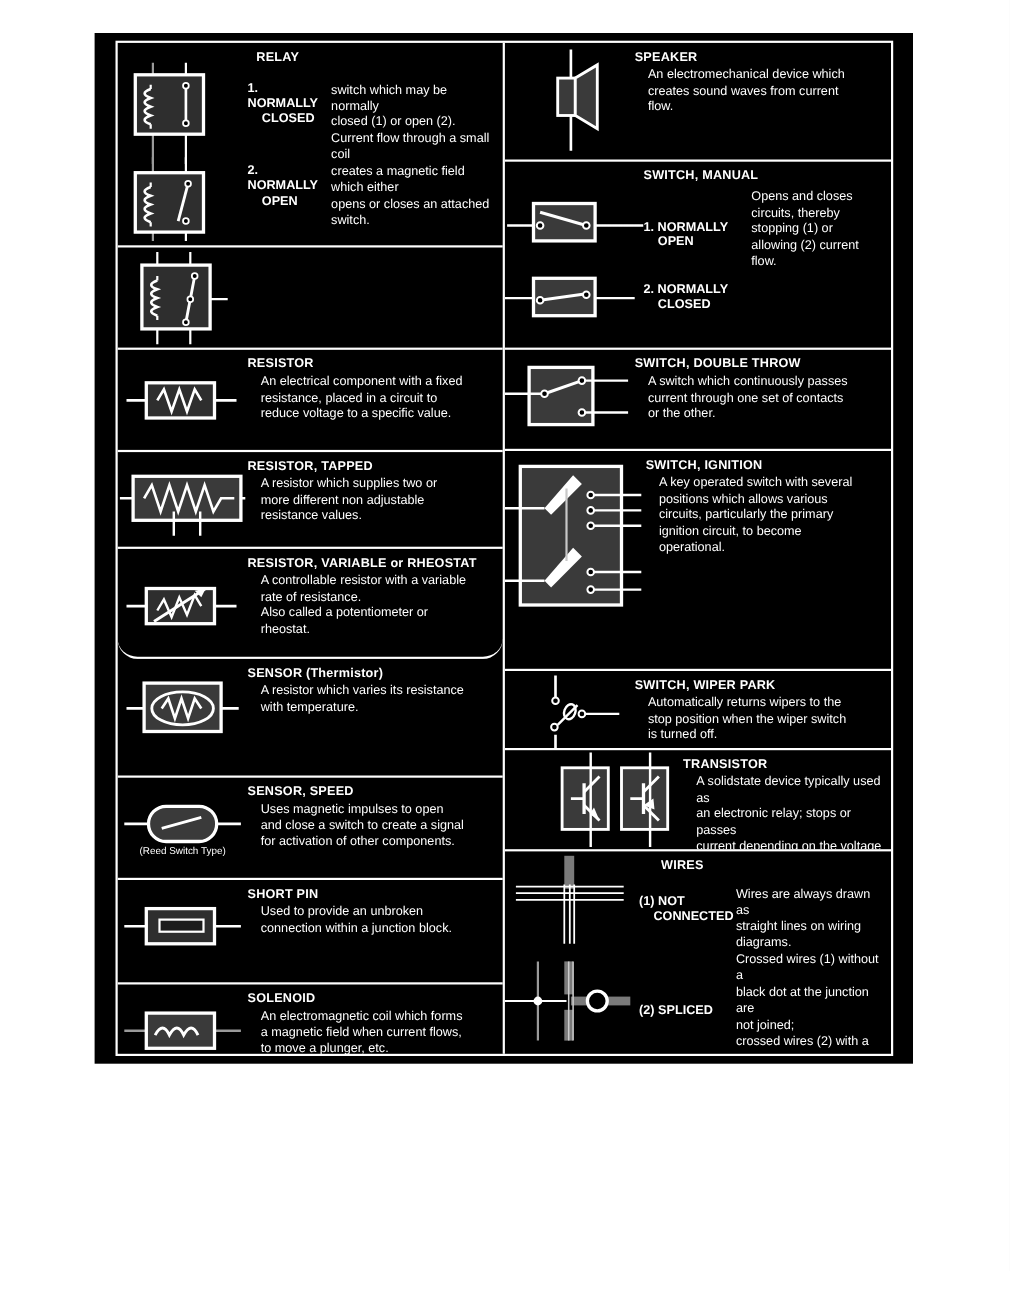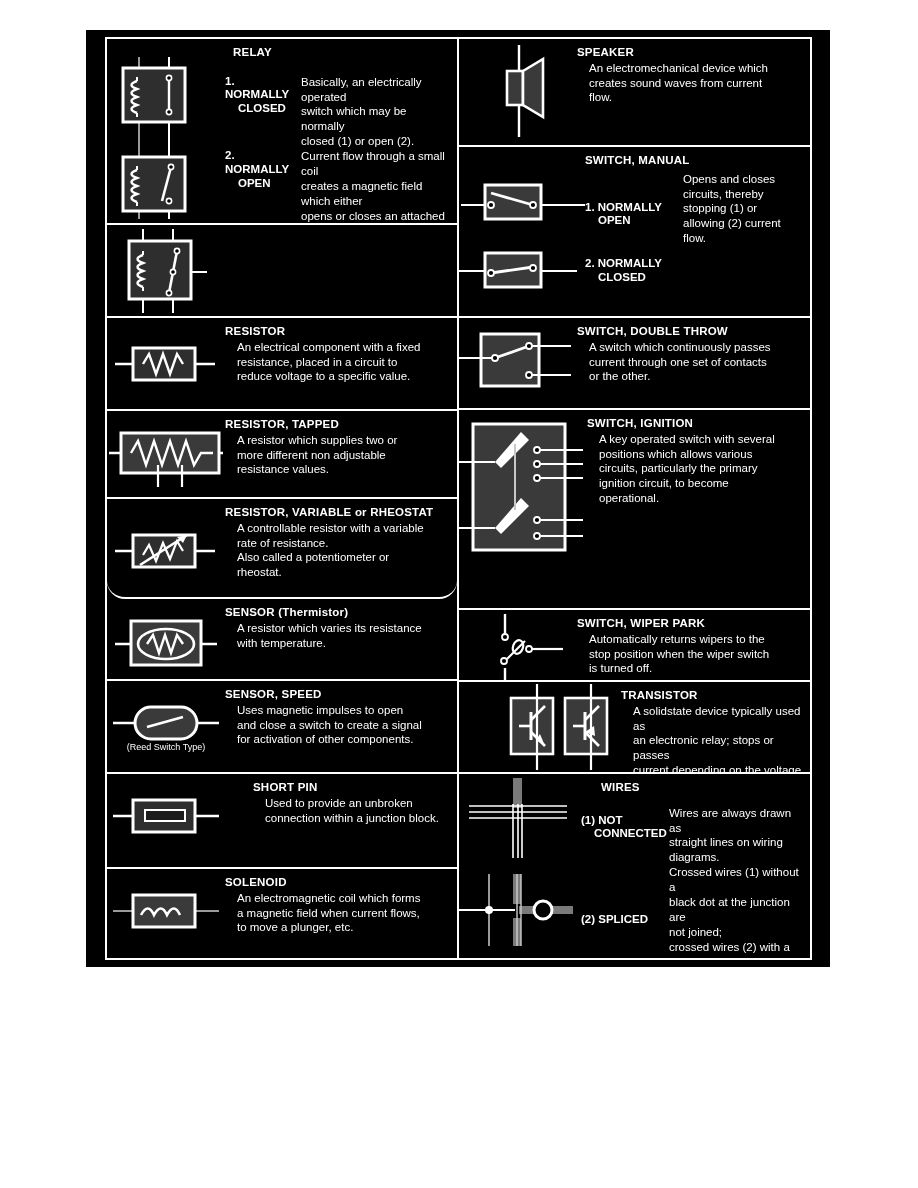--- a/index.html
+++ b/index.html
@@ -70,21 +70,20 @@
             <div class="txt">
               <div class="ttl ind">RELAY</div>
               <div style="display:flex;">
                 <div style="flex:0 0 76px;padding-top:14px;">
                   <div class="lbl">1. NORMALLY</div>
                   <div class="lbl" style="padding-left:13px;">CLOSED</div>
                   <div class="lbl" style="margin-top:33px;">2. NORMALLY</div>
                   <div class="lbl" style="padding-left:13px;">OPEN</div>
                 </div>
                 <div style="flex:1 1 auto;padding-top:14px;">
-                  <div class="body np">Basically, an electrically operated</div>
                   <div class="body np">switch which may be normally</div>
                   <div class="body np">closed (1) or open (2).</div>
                   <div class="body np">Current flow through a small coil</div>
                   <div class="body np">creates a magnetic field which either</div>
                   <div class="body np">opens or closes an attached switch.</div>
                 </div>
               </div>
             </div>
           </div>
 
@@ -154,21 +153,21 @@
             </div>
             <div class="txt">
               <div class="ttl">RESISTOR, VARIABLE or RHEOSTAT</div>
               <div class="body">A controllable resistor with a variable</div>
               <div class="body">rate of resistance.</div>
               <div class="body">Also called a potentiometer or</div>
               <div class="body">rheostat.</div>
             </div>
           </div>
 
-          <div class="row" style="height:82px;">
+          <div class="row" style="height:108px;">
             <div class="sym">
               <svg width="118" height="90" viewBox="0 0 118 90">
                 <line x1="8" y1="45" x2="110" y2="45" stroke="#ffffff" stroke-width="2.4"></line>
                 <rect x="24" y="22" width="70" height="44" fill="#3a3a3a" stroke="#ffffff" stroke-width="3"></rect>
                 <ellipse cx="59" cy="45" rx="28" ry="15" fill="none" stroke="#ffffff" stroke-width="2.6"></ellipse>
                 <polyline points="40,45 46,36 52,54 58,36 64,54 70,36 76,45" fill="none" stroke="#ffffff" stroke-width="2.4"></polyline>
               </svg>
             </div>
             <div class="txt">
               <div class="ttl">SENSOR (Thermistor)</div>
@@ -187,21 +186,21 @@
               <div class="abs cap" style="left:0;top:62px;width:118px;">(Reed Switch Type)</div>
             </div>
             <div class="txt">
               <div class="ttl">SENSOR, SPEED</div>
               <div class="body">Uses magnetic impulses to open</div>
               <div class="body">and close a switch to create a signal</div>
               <div class="body">for activation of other components.</div>
             </div>
           </div>
 
-          <div class="row" style="height:95px;gap:28px;">
+          <div class="row" style="height:95px;">
             <div class="sym">
               <svg width="118" height="93" viewBox="0 0 118 93">
                 <line x1="6" y1="42" x2="112" y2="42" stroke="#ffffff" stroke-width="2.4"></line>
                 <rect x="26" y="26" width="62" height="32" fill="#2e2e2e" stroke="#ffffff" stroke-width="3"></rect>
                 <rect x="38" y="36" width="40" height="11" fill="#1c1c1c" stroke="#ffffff" stroke-width="2"></rect>
               </svg>
             </div>
             <div class="txt">
               <div class="ttl">SHORT PIN</div>
               <div class="body">Used to provide an unbroken</div>

